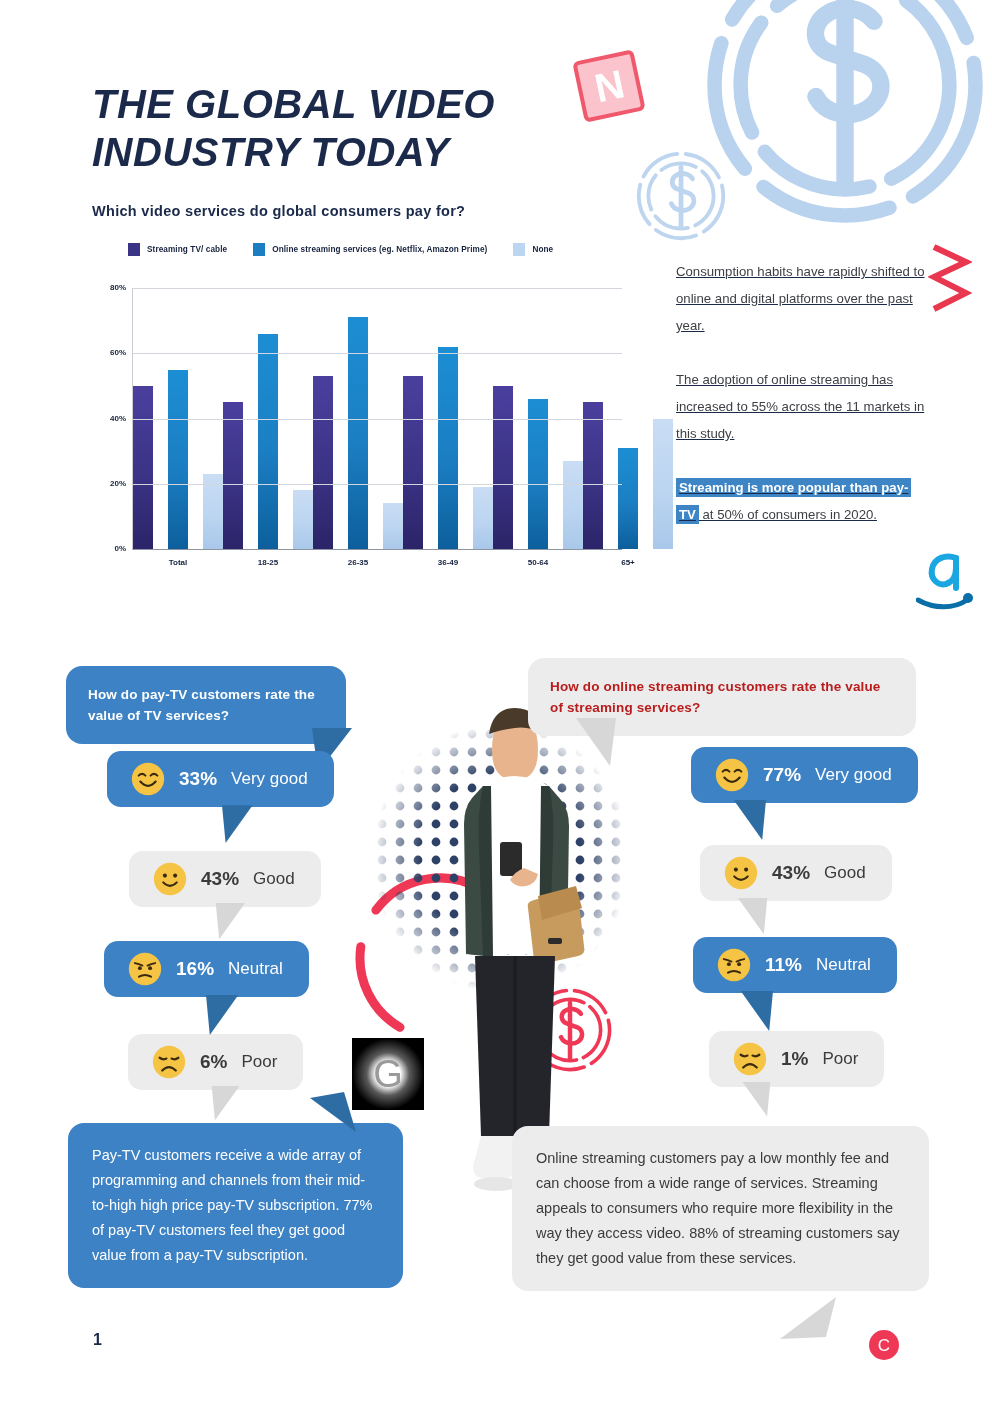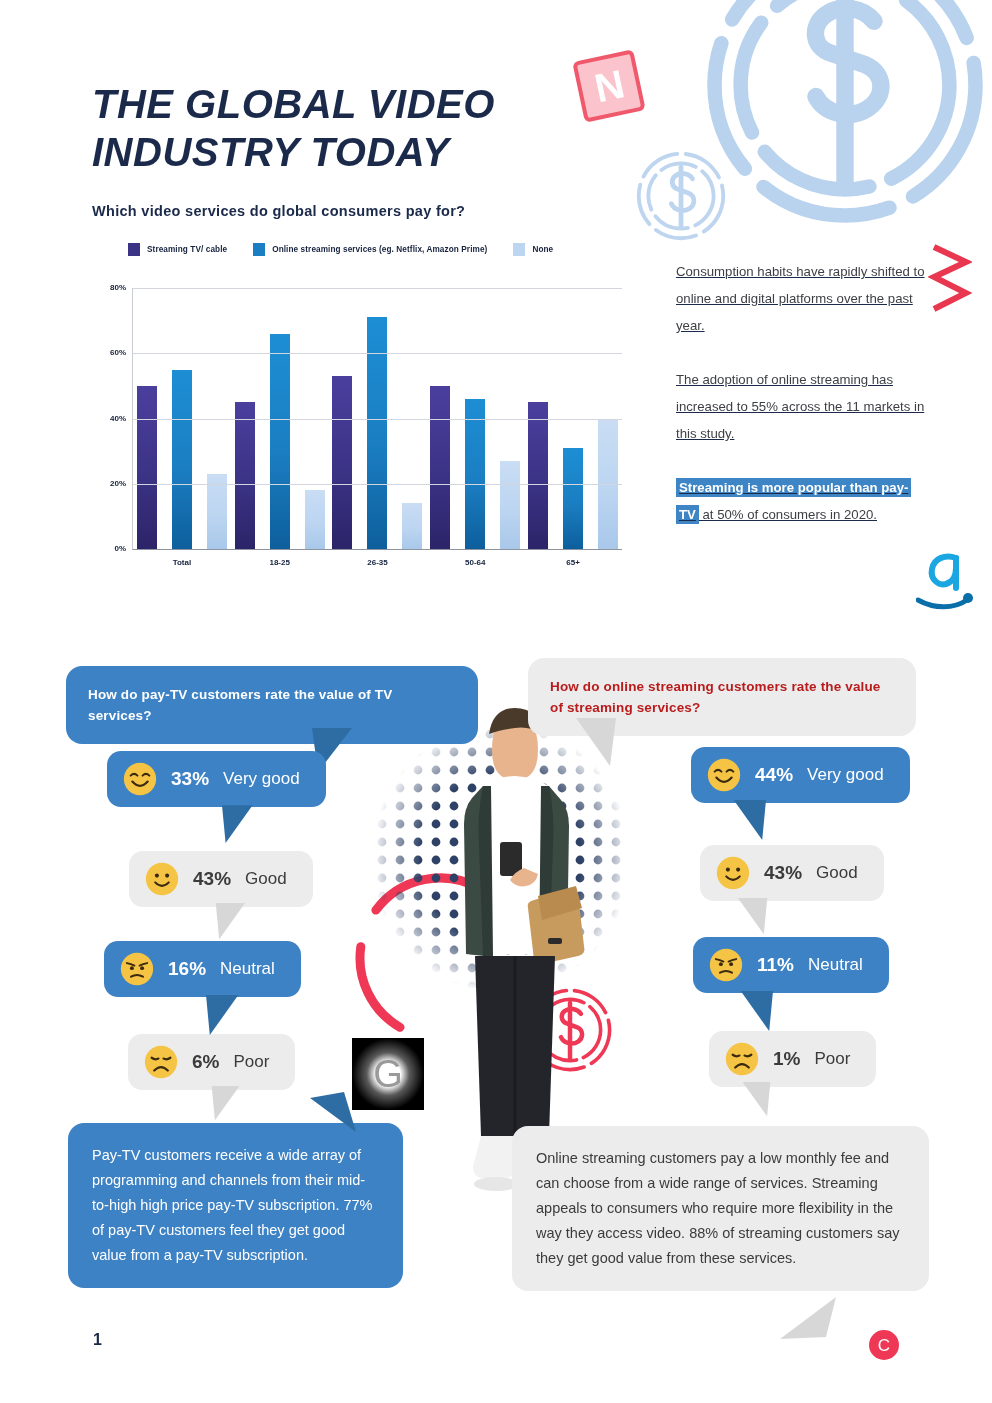--- a/index.html
+++ b/index.html
@@ -129,21 +129,21 @@
   .bubble { position: absolute; border-radius: 16px; }
   .bubble.blue { background: #3d82c4; color: #ffffff; }
   .bubble.grey { background: #ececec; color: #3b3b3b; }
 
   .q-bubble { padding: 18px 22px; }
   .q-text { font: 700 13.5px/21px "Liberation Sans", sans-serif; letter-spacing: 0.15px; }
   .q-bubble.grey .q-text { color: #b91c1c; }
 
   .rate-bubble {
     display: flex; align-items: center; gap: 14px;
-    padding: 11px 26px 11px 16px;
+    padding: 11px 26px 11px 24px;
     border-radius: 14px;
   }
   .emoji { width: 34px; height: 34px; flex: 0 0 34px; }
   .rate-pct { font: 700 19px/22px "Liberation Sans", sans-serif; }
   .rate-lbl { font: 400 17px/22px "Liberation Sans", sans-serif; }
 
   .note-bubble { padding: 20px 24px; border-radius: 16px; }
   .note-text { font: 400 14.5px/25px "Liberation Sans", sans-serif; }
 
   .page-num {
@@ -287,20 +287,26 @@
           <div class="bar s2" title="None: 18%" style="height: 22.5%;"></div>
           <div class="xtick">18-25</div>
         </div>
         <div class="group">
           <div class="bar s0" title="Satellite TV/ cable: 53%" style="height: 66.25%;"></div>
           <div class="bar s1" title="Online streaming services (eg. Netflix, Amazon Prime): 71%" style="height: 88.75%;"></div>
           <div class="bar s2" title="None: 14%" style="height: 17.5%;"></div>
           <div class="xtick">26-35</div>
         </div>
         <div class="group">
+          <div class="bar s0" title="Satellite TV/ cable: 53%" style="height: 66.25%;"></div>
+          <div class="bar s1" title="Online streaming services (eg. Netflix, Amazon Prime): 62%" style="height: 77.5%;"></div>
+          <div class="bar s2" title="None: 19%" style="height: 23.75%;"></div>
+          <div class="xtick">36-49</div>
+        </div>
+        <div class="group">
           <div class="bar s0" title="Satellite TV/ cable: 50%" style="height: 62.5%;"></div>
           <div class="bar s1" title="Online streaming services (eg. Netflix, Amazon Prime): 46%" style="height: 57.5%;"></div>
           <div class="bar s2" title="None: 27%" style="height: 33.75%;"></div>
           <div class="xtick">50-64</div>
         </div>
         <div class="group">
           <div class="bar s0" title="Satellite TV/ cable: 45%" style="height: 56.25%;"></div>
           <div class="bar s1" title="Online streaming services (eg. Netflix, Amazon Prime): 31%" style="height: 38.75%;"></div>
           <div class="bar s2" title="None: 40%" style="height: 50%;"></div>
           <div class="xtick">65+</div>
@@ -317,21 +323,21 @@
       <div class="ytick" style="top: 0%;">80%</div>
     </div>
 </div>
 
 <div class="side-copy">
   <p>Consumption habits have rapidly shifted to online and digital platforms over the past year.</p>
   <p>The adoption of online streaming has increased to 55% across the 11 markets in this study.</p>
   <p><span class="hl">Streaming is more popular than pay-TV</span><span> at 50% of consumers in 2020.</span></p>
 </div>
 
-<div class="bubble blue q-bubble" style="left:66px; top:666px; width:412px;">
+<div class="bubble blue q-bubble" style="left:66px; top:666px; width:280px;">
   <div class="q-text">How do pay-TV customers rate the value of TV services?</div>
 </div>
 <svg class="deco" style="left:312px; top:728px; width:44px; height:46px;" viewBox="0 0 44 46">
   <path d="M0 0h40L6 44z" fill="#2e6da4"></path>
 </svg>
 
 <div id="left-ratings">
     <div class="bubble rate-bubble blue" style="position: absolute; left: 107px; top: 751px;">
       <svg viewBox="0 0 40 40" class="emoji">
         <circle cx="20" cy="20" r="19" fill="#f6c445"></circle>
@@ -391,21 +397,21 @@
 </svg>
 
 <div id="right-ratings">
     <div class="bubble rate-bubble blue" style="position: absolute; left: 691px; top: 747px;">
       <svg viewBox="0 0 40 40" class="emoji">
         <circle cx="20" cy="20" r="19" fill="#f6c445"></circle>
         <path d="M9 16q4-4 8 0" stroke="#3a2a10" stroke-width="2.4" fill="none" stroke-linecap="round"></path>
         <path d="M23 16q4-4 8 0" stroke="#3a2a10" stroke-width="2.4" fill="none" stroke-linecap="round"></path>
         <path d="M11 23q9 10 18 0" stroke="#3a2a10" stroke-width="2.6" fill="none" stroke-linecap="round"></path>
       </svg>
-      <span class="rate-pct">44%</span>
+      <span class="rate-pct">77%</span>
       <span class="rate-lbl">Very good</span>
     </div>
     <div class="bubble rate-bubble grey" style="position: absolute; left: 700px; top: 845px;">
       <svg viewBox="0 0 40 40" class="emoji">
         <circle cx="20" cy="20" r="19" fill="#f6c445"></circle>
         <circle cx="14" cy="16" r="2.4" fill="#3a2a10"></circle>
         <circle cx="26" cy="16" r="2.4" fill="#3a2a10"></circle>
         <path d="M12 24q8 8 16 0" stroke="#3a2a10" stroke-width="2.4" fill="none" stroke-linecap="round"></path>
       </svg>
       <span class="rate-pct">43%</span>

